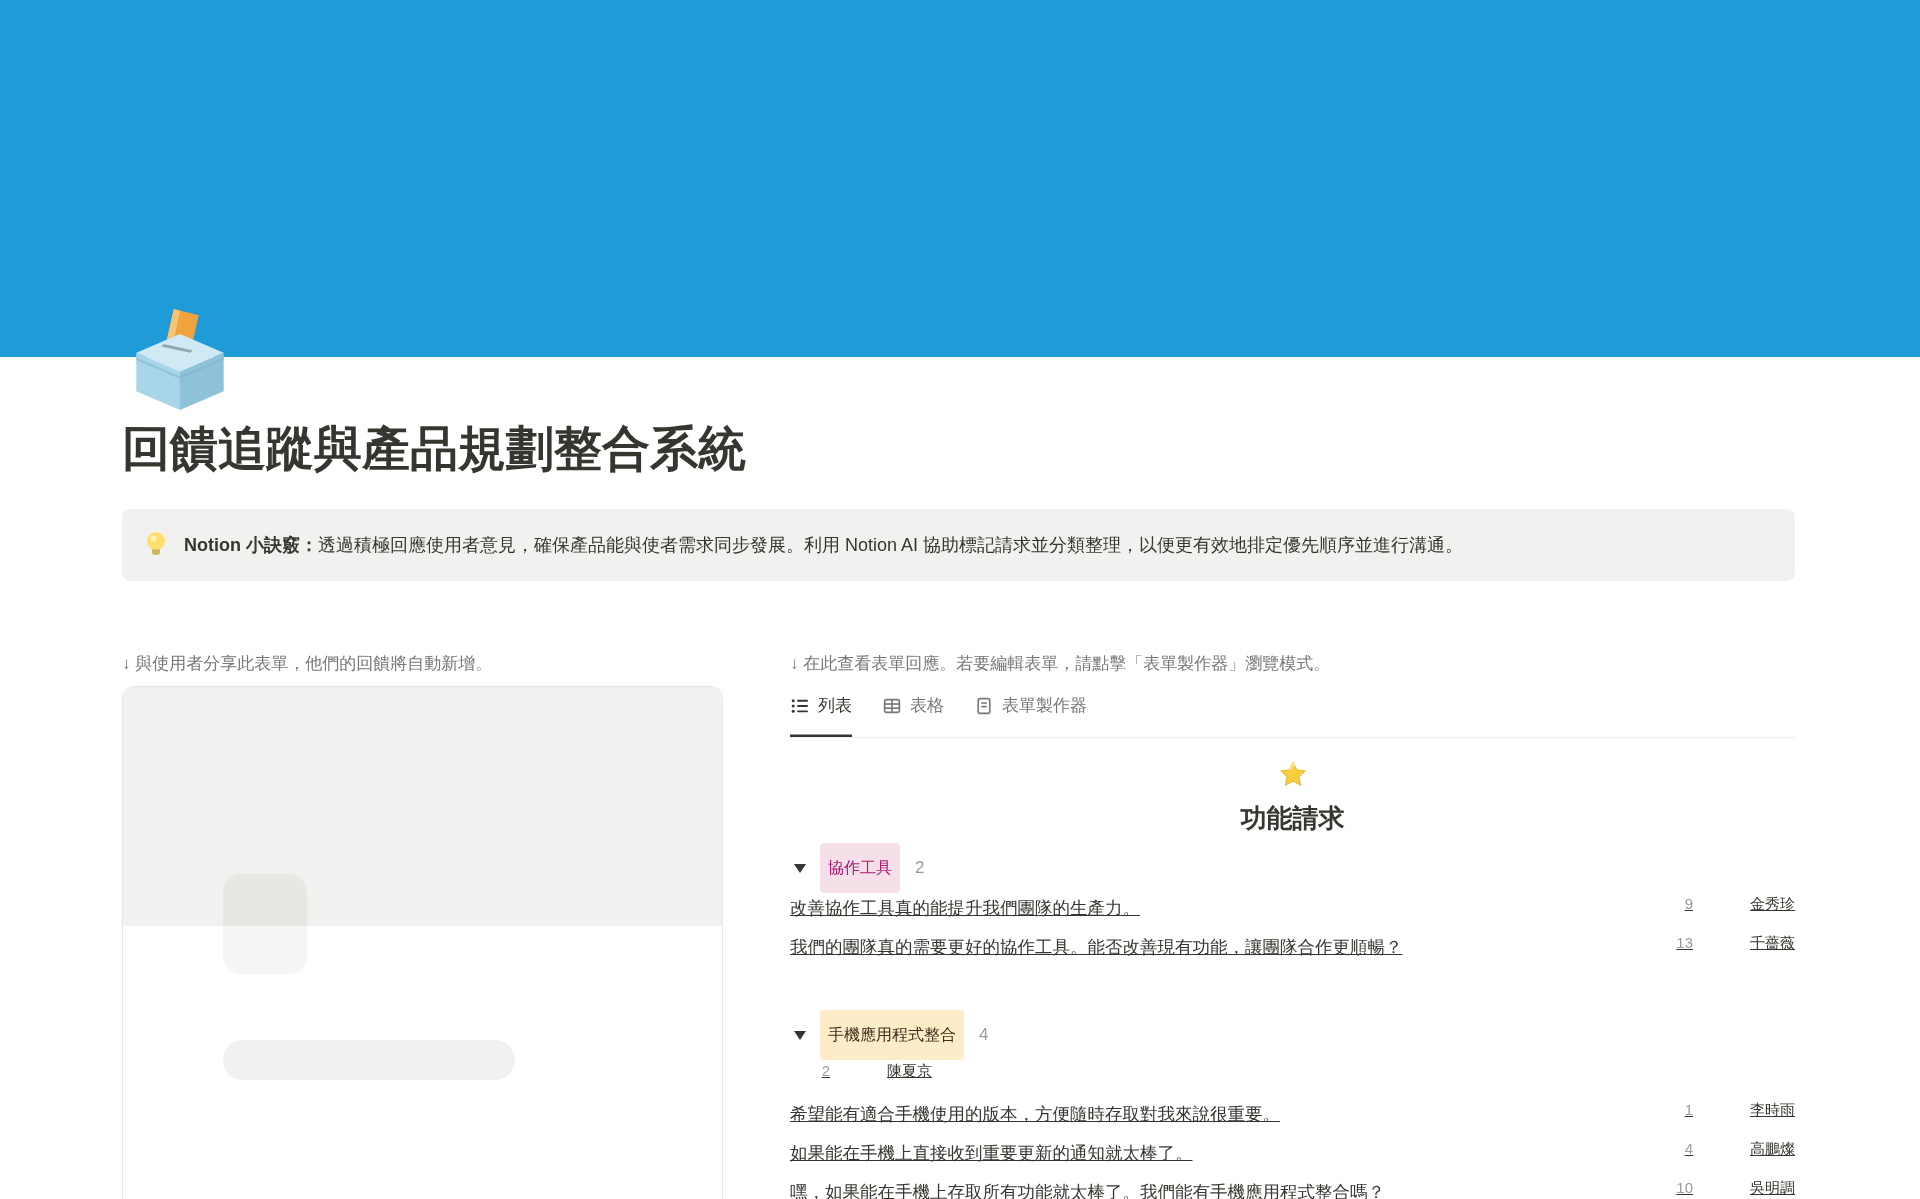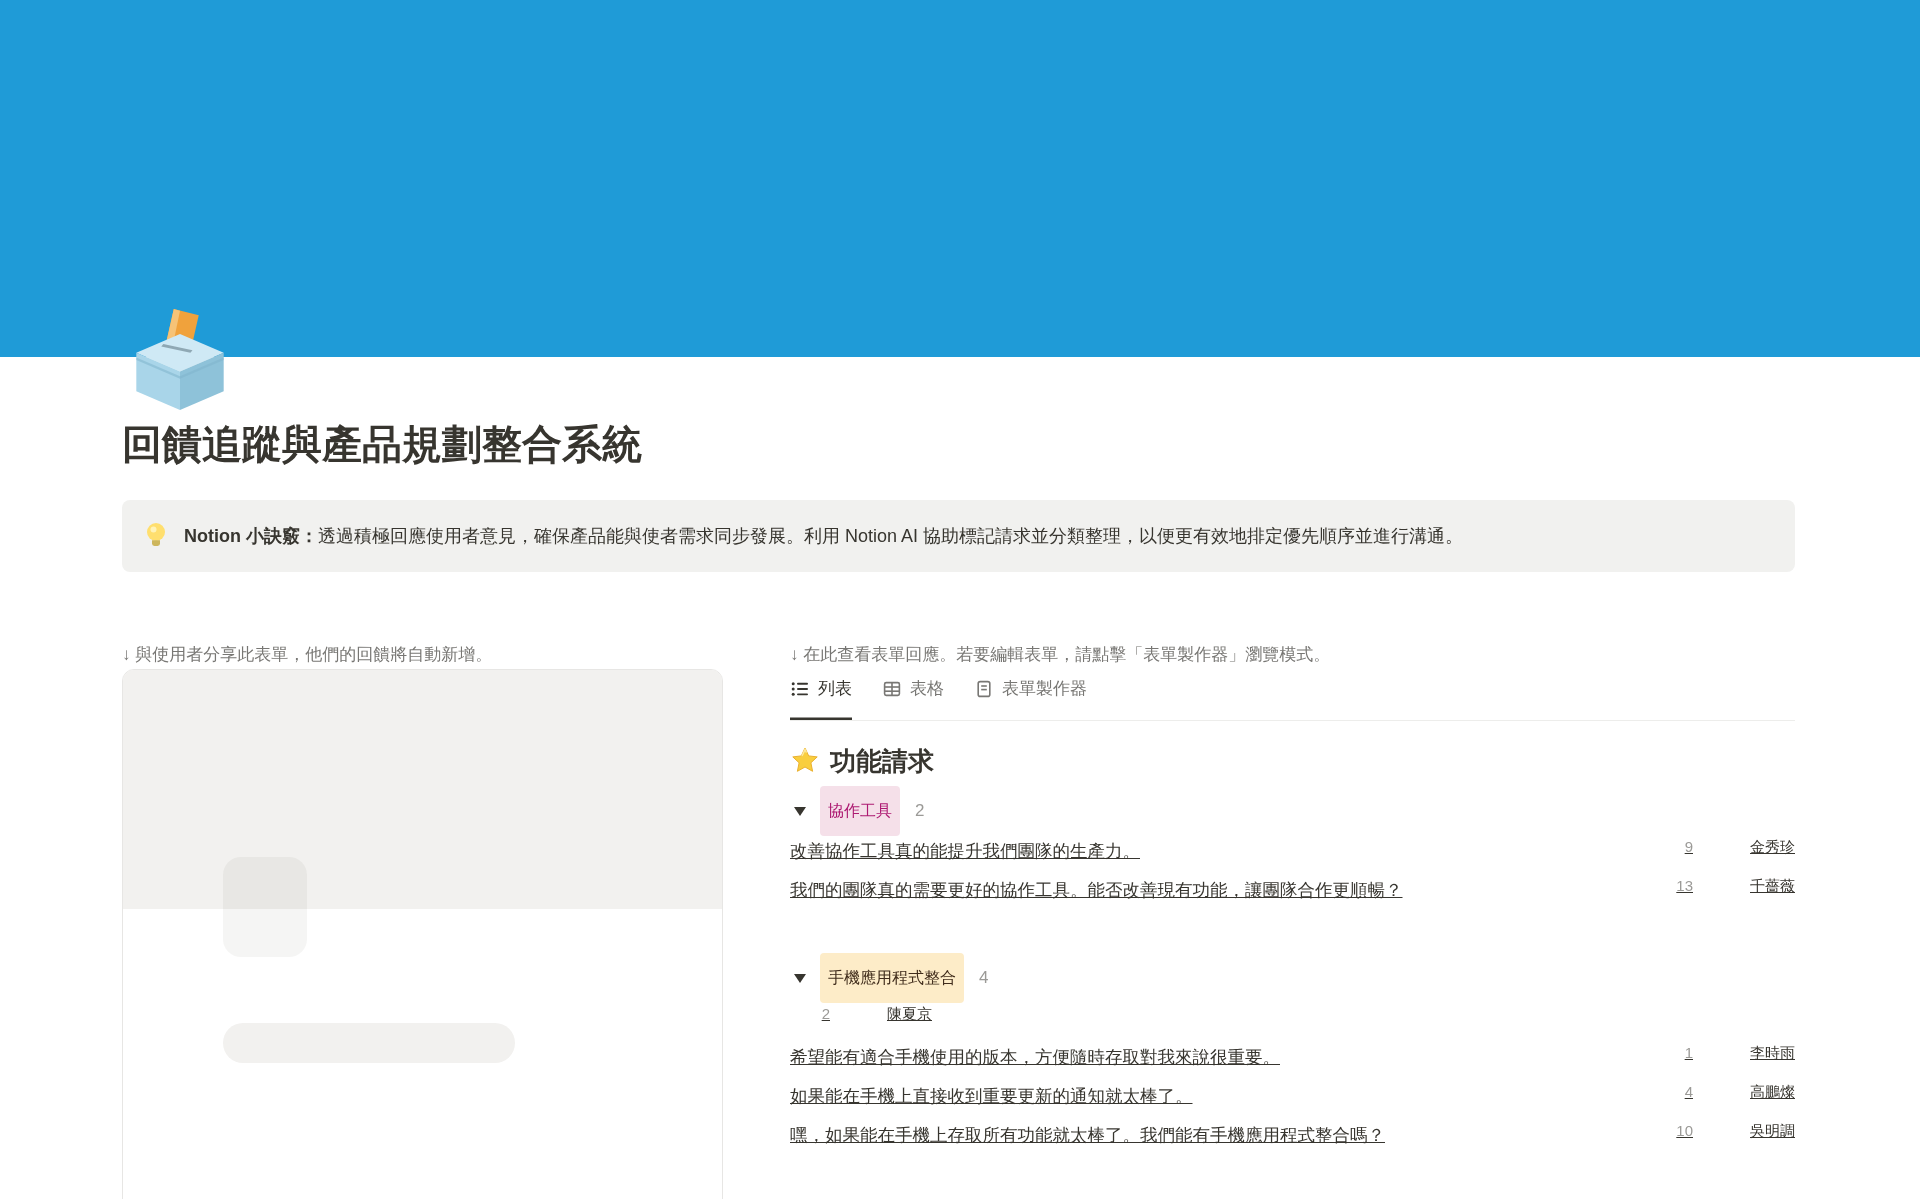--- a/index.html
+++ b/index.html
@@ -4,51 +4,51 @@
 <style>
   * { margin:0; padding:0; box-sizing:border-box; }
   html,body { width:1920px; height:1199px; overflow:hidden; background:#ffffff;
     font-family:"Liberation Sans","DejaVu Sans",sans-serif; color:#37352f; }
 
   .cover { position:relative; width:100%; height:357px; }
   .page-icon { position:absolute; left:128px; top:306px; width:104px; height:104px; cursor:pointer; }
 
   .content { padding:0 125px 0 122px; }
 
-  .page-title { margin-top:64px; font-size:40px; font-weight:800; line-height:1.15; color:#37352f; }
+  .page-title { margin-top:64px; font-size:48px; font-weight:800; line-height:1.15; color:#37352f; }
 
   .callout { margin-top:33px; height:72px; display:flex; align-items:center;
     background:#f1f1ef; border-radius:8px; padding:0 22px; font-size:18px; line-height:27px; }
   .callout .emoji { flex:0 0 auto; margin-right:16px; display:flex; align-items:center; }
   .callout b { font-weight:700; }
 
   .columns { margin-top:70px; display:flex; }
   .col-left { width:601px; flex:0 0 601px; }
   .col-right { flex:1; margin-left:67px; min-width:0; }
 
-  .col-instruction { font-size:17px; line-height:26px; color:#787774; margin-bottom:1px; white-space:nowrap; }
+  .col-instruction { font-size:17px; line-height:26px; color:#787774; margin-bottom:9px; white-space:nowrap; }
 
   
   .form-card { position:relative; margin-top:0; width:601px; height:540px;
     border:1px solid #e7e6e4; border-radius:12px 12px 0 0; background:#ffffff; cursor:pointer; overflow:hidden; }
   .form-card .banner { width:100%; height:239px; background:#f2f1ef; }
   .form-card .icon-ph { position:absolute; left:100px; top:187px; width:84px; height:100px;
     border-radius:18px; background:rgba(55,53,47,0.05); }
   .form-card .title-ph { position:absolute; left:100px; top:353px; width:292px; height:40px;
     border-radius:20px; background:#f2f1ef; }
 
   
   .tabs { display:flex; align-items:center; gap:30px; border-bottom:1px solid #ededeb; padding:8px 0 0; }
   .tab { display:flex; align-items:center; gap:8px; font-size:17px; color:#787774;
     padding-bottom:20px; cursor:pointer; }
   .tab svg { display:block; }
   .tab.active { color:#37352f; box-shadow:inset 0 -2.5px 0 #37352f; }
 
   .list-title { margin-top:22px; display:flex; align-items:center; gap:10px;
-    font-size:26px; font-weight:700; line-height:36px; }
+    font-size:26px; font-weight:700; line-height:36px;flex-direction:column; }
 
   .group { margin-top:0; }
   .group + .group { margin-top:48px; }
   .group-header { margin-top:18px; display:flex; align-items:center; height:28px; cursor:pointer; }
   .tri { width:0; height:0; border-left:6.5px solid transparent; border-right:6.5px solid transparent;
     border-top:9px solid #37352f; margin:0 14px 0 4px; }
   .badge { font-size:16px; line-height:22px; padding:14px 8px; border-radius:4px; white-space:nowrap; }
   .group-count { margin-left:15px; font-size:17px; color:#9b9a97; }
 
   .items { margin-top:13px; }

